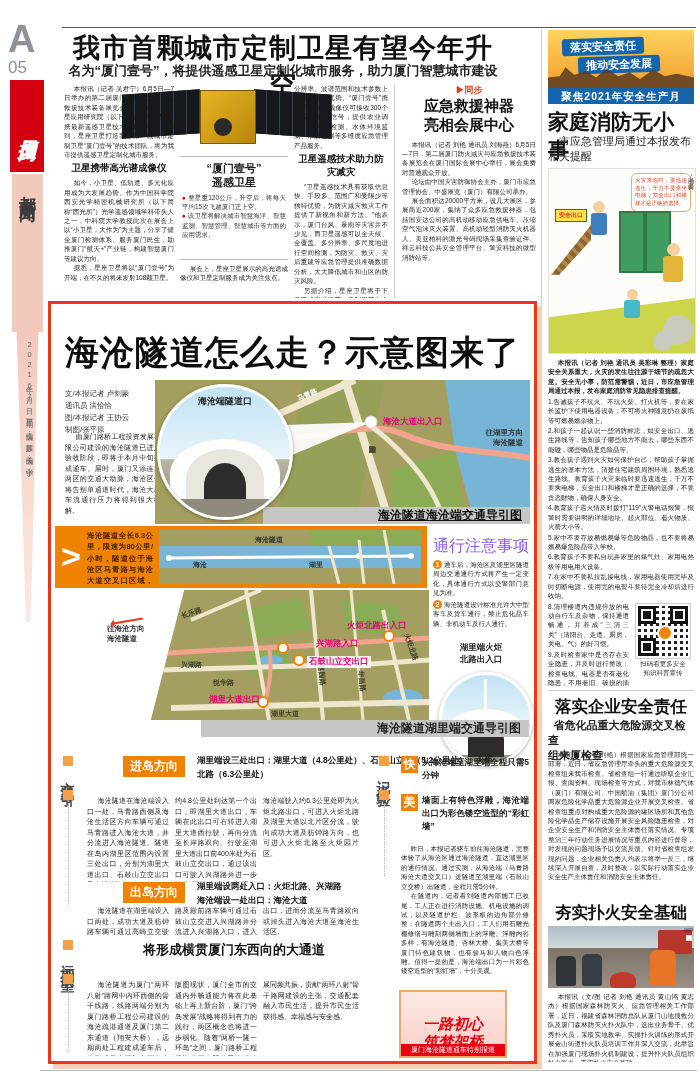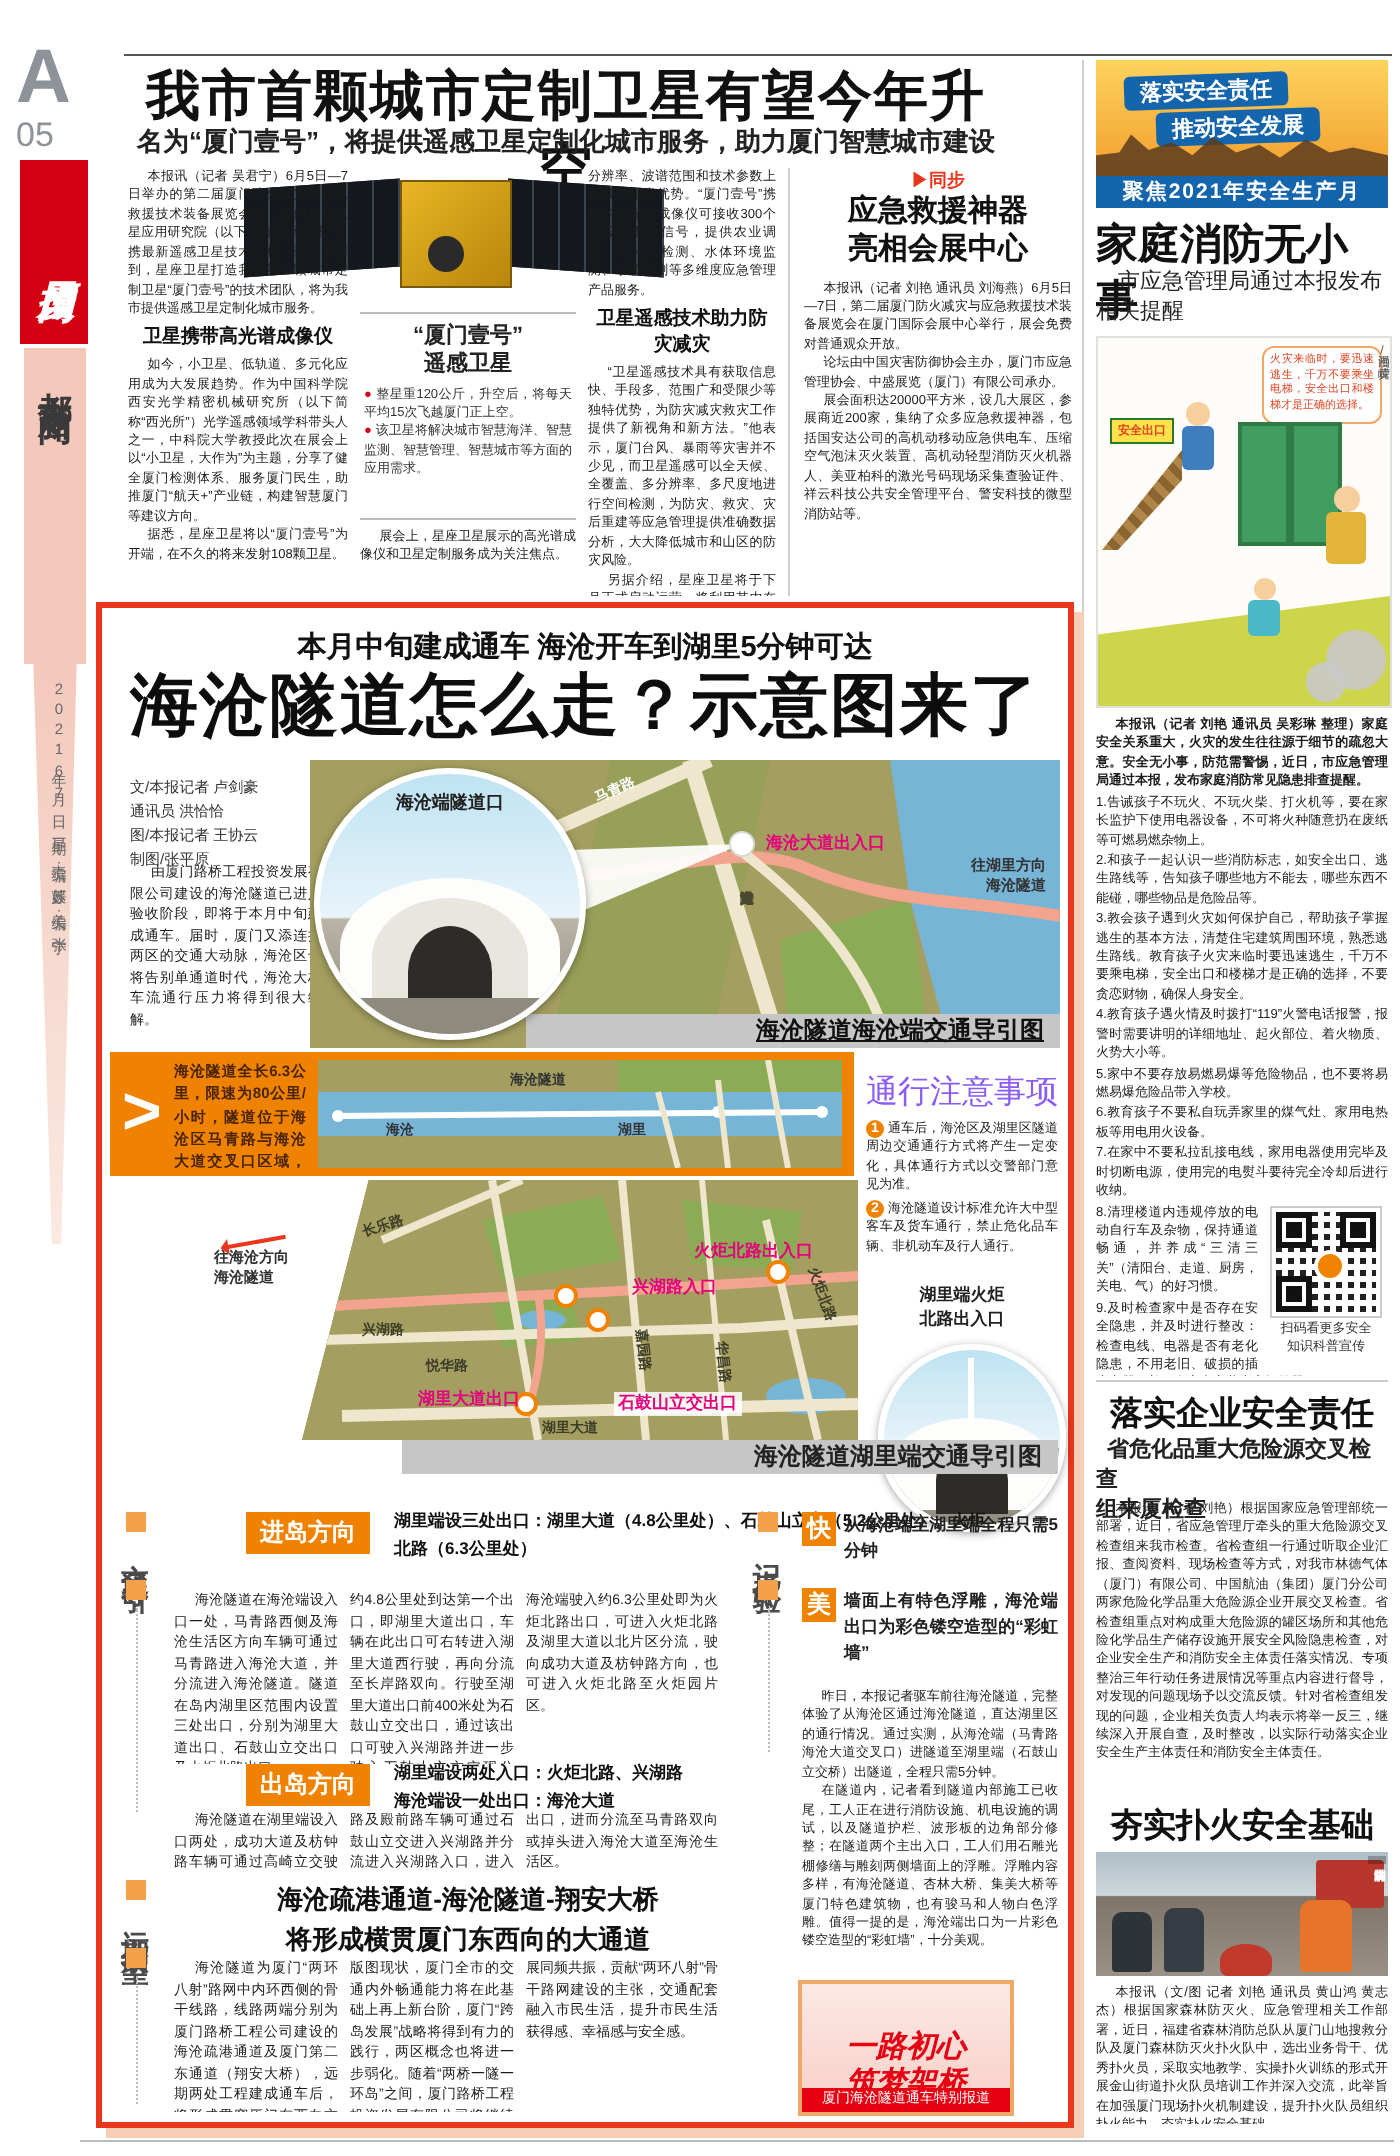--- a/index.html
+++ b/index.html
@@ -155,21 +155,20 @@
   <div class="abs" style="left:402px;top:84px;width:134px;height:214px;overflow:hidden;">
     <div class="tag-sync">▶同步</div>
     <div class="h-expo">应急救援神器</div>
     <div class="h-expo" style="margin-bottom:5px;">亮相会展中心</div>
     <p class="p6 indent" style="margin:0;">本报讯（记者 刘艳 通讯员 刘海燕）6月5日—7日，第二届厦门防火减灾与应急救援技术装备展览会在厦门国际会展中心举行，展会免费对普通观众开放。</p>
     <p class="p6 indent" style="margin:0;">论坛由中国灾害防御协会主办，厦门市应急管理协会、中盛展览（厦门）有限公司承办。</p>
     <p class="p6 indent" style="margin:0;">展会面积达20000平方米，设几大展区，参展商近200家，集纳了众多应急救援神器，包括国安达公司的高机动移动应急供电车、压缩空气泡沫灭火装置、高机动轻型消防灭火机器人、美亚柏科的激光号码现场采集查验证件、祥云科技公共安全管理平台、警安科技的微型消防站等。</p>
   </div>
 
   <div id="tunnel-box" class="abs" style="left:48px;top:301px;width:483px;height:757px;">
-    <div class="abs kicker" style="left:0;top:10px;width:100%;">本月中旬建成通车  海沧开车到湖里5分钟可达</div>
     <div class="abs h-tunnel" style="left:0;top:26px;width:100%;">海沧隧道怎么走？示意图来了</div>
 
     <div class="abs credits" style="left:14px;top:84px;width:100px;">
       <div>文/本报记者 卢剑豪</div>
       <div>通讯员 洪恰恰</div>
       <div>图/本报记者 王协云</div>
       <div>制图/张平原</div>
     </div>
     <div class="abs p indent" style="left:14px;top:128px;width:96px;height:92px;">由厦门路桥工程投资发展有限公司建设的海沧隧道已进入验收阶段，即将于本月中旬建成通车。届时，厦门又添连接两区的交通大动脉，海沧区也将告别单通道时代，海沧大桥车流通行压力将得到很大缓解。</div>
 
@@ -267,21 +266,21 @@
           <circle cx="112" cy="112" r="5" fill="#fff" stroke="#ef8200" stroke-width="2"></circle>
         </svg>
         <div class="abs roadlabel" style="left:30px;top:18px;transform:rotate(-18deg);">长乐路</div>
         <div class="abs roadlabel" style="left:30px;top:70px;">兴湖路</div>
         <div class="abs roadlabel" style="left:62px;top:88px;">悦华路</div>
         <div class="abs roadlabel" style="left:120px;top:119px;">湖里大道</div>
         <div class="abs roadlabel" style="left:246px;top:52px;transform:rotate(70deg);">火炬北路</div>
         <div class="abs roadlabel" style="left:160px;top:80px;transform:rotate(84deg);">嘉园路</div>
         <div class="abs roadlabel" style="left:200px;top:86px;transform:rotate(84deg);">华昌路</div>
         <div class="abs maglabel" style="left:140px;top:48px;margin-left:25px;">兴湖路入口</div>
-        <div class="abs maglabel" style="left:156px;top:66px;background:rgba(255,255,255,.85);padding:0 2px;margin-top:40px;">石鼓山立交出口</div>
+        <div class="abs maglabel" style="left:156px;top:66px;background:rgba(255,255,255,.85);padding:0 2px;">石鼓山立交出口</div>
         <div class="abs maglabel" style="left:196px;top:30px;">火炬北路出入口</div>
         <div class="abs maglabel" style="left:58px;top:104px;">湖里大道出口</div>
       </div>
     </div>
     <div class="abs" style="left:150px;top:416px;width:328px;height:17px;background:#c6c6c6;font-size:12px;font-weight:bold;text-align:right;line-height:17px;padding-right:8px;box-sizing:border-box;">海沧隧道湖里端交通导引图</div>
 
     <div class="abs sec-v" style="left:8px;top:452px;height:150px;">
       <div class="sq"></div>
       <div class="t">交通导引</div>
       <div class="sq"></div>
@@ -304,21 +303,20 @@
     <div class="abs p" style="left:124px;top:602px;width:82px;height:32px;">路及殿前路车辆可通过石鼓山立交进入兴湖路并分流进入兴湖路入口，进入隧道行驶约6公里后到达海沧端。</div>
     <div class="abs p" style="left:212px;top:602px;width:96px;height:32px;">出口，进而分流至马青路双向或掉头进入海沧大道至海沧生活区。</div>
 
     <div class="abs sec-v" style="left:8px;top:636px;height:112px;">
       <div class="sq"></div>
       <div class="t">远期展望</div>
       <div class="sq"></div>
       <div class="dots"></div>
     </div>
     <div class="abs h-future" style="left:46px;top:636px;width:274px;">
-      <div>海沧疏港通道-海沧隧道-翔安大桥</div>
       <div>将形成横贯厦门东西向的大通道</div>
     </div>
     <div class="abs p indent" style="left:36px;top:676px;width:82px;height:76px;">海沧隧道为厦门“两环八射”路网中内环西侧的骨干线路，线路两端分别为厦门路桥工程公司建设的海沧疏港通道及厦门第二东通道（翔安大桥），远期两处工程建成通车后，将形成贯穿厦门东西向交通</div>
     <div class="abs p" style="left:124px;top:676px;width:82px;height:76px;">版图现状，厦门全市的交通内外畅通能力将在此基础上再上新台阶，厦门“跨岛发展”战略将得到有力的践行，两区概念也将进一步弱化。随着“两桥一隧一环岛”之间，厦门路桥工程投资发展有限公司将继续为厦门城市发展添砖加瓦，与厦门城市发</div>
     <div class="abs p" style="left:212px;top:676px;width:96px;height:76px;">展同频共振，贡献“两环八射”骨干路网建设的主张，交通配套融入市民生活，提升市民生活获得感、幸福感与安全感。</div>
 
     <div class="abs sec-v" style="left:324px;top:452px;height:120px;">
       <div class="sq"></div>
       <div class="t">记者体验</div>
       <div class="sq"></div>

